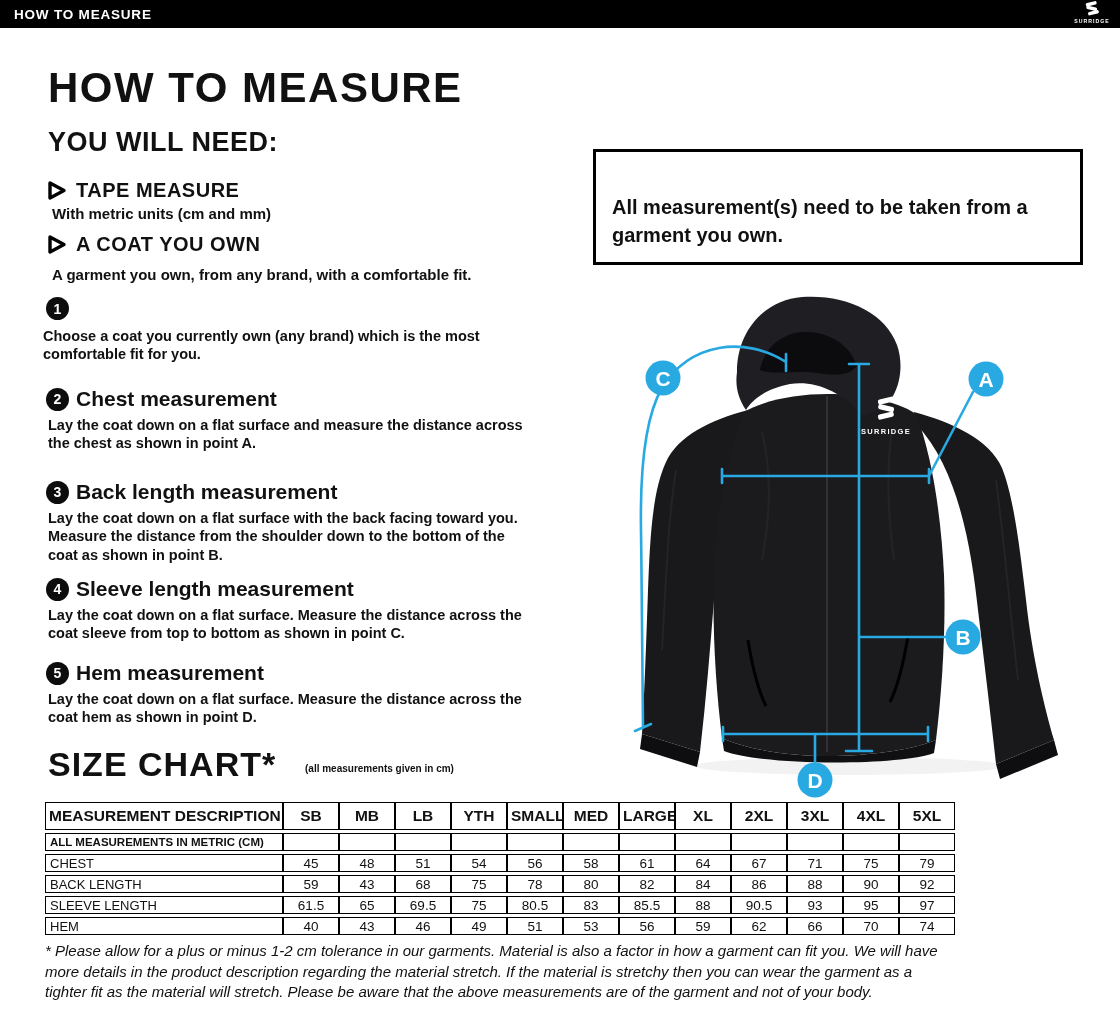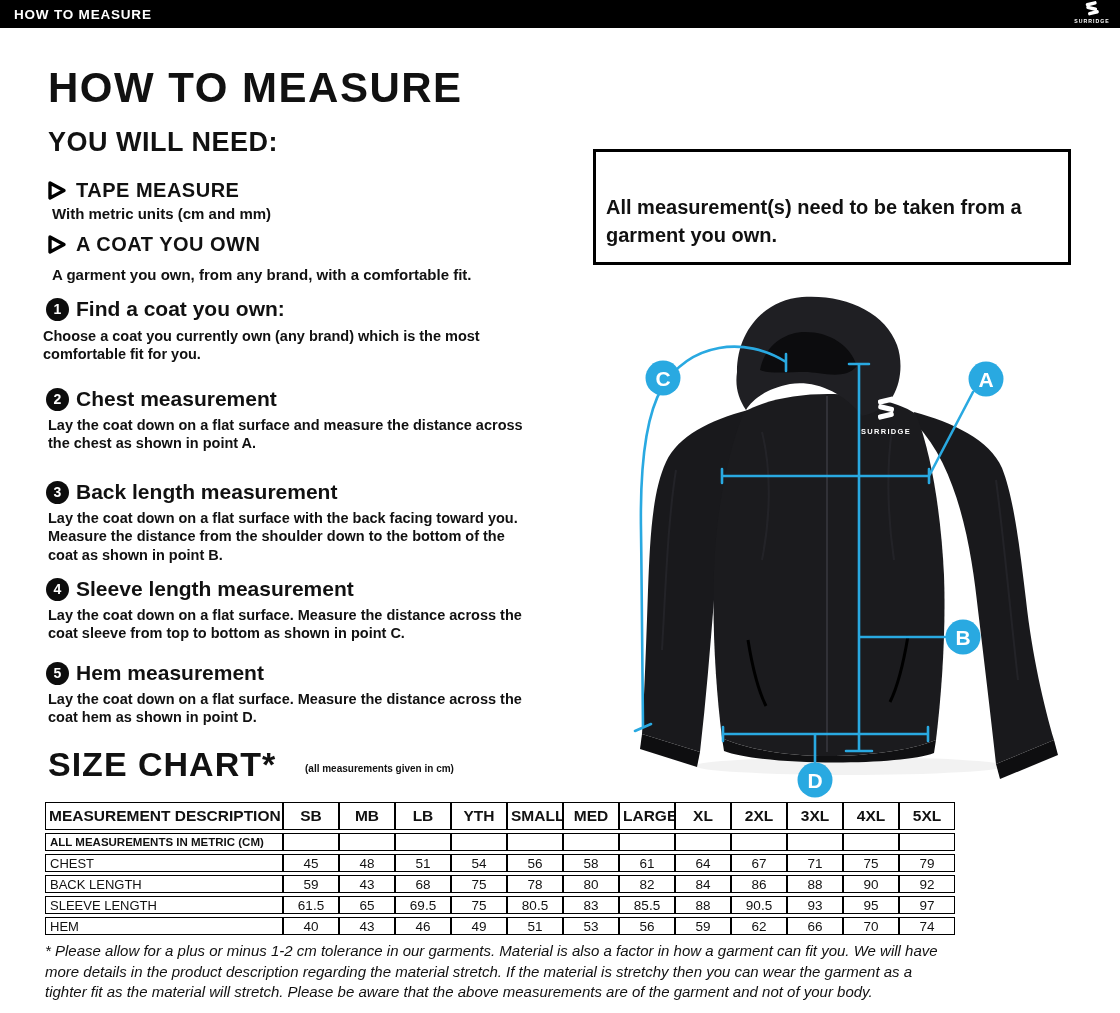--- a/index.html
+++ b/index.html
@@ -17,21 +17,21 @@
   .req-row{display:flex;align-items:center;gap:9px;}
   .req-title{font-size:20px;font-weight:bold;letter-spacing:.5px;}
   .req-desc{font-size:15px;font-weight:bold;}
   
   .step-row{display:flex;align-items:center;gap:7px;}
   .badge{width:23px;height:23px;border-radius:50%;background:#0d0d0d;color:#fff;
          font-size:14px;font-weight:bold;display:flex;align-items:center;justify-content:center;flex:0 0 23px;}
   .step-title{font-size:21px;font-weight:bold;}
   .step-body{font-size:14.5px;font-weight:bold;line-height:1.27;white-space:pre-line;width:552px;}
   
-  .notice{left:593px;top:149px;width:452px;border:3px solid #000;padding:13px 10px;
+  .notice{left:593px;top:149px;width:452px;border:3px solid #000;padding:13px 16px;
           font-size:20px;font-weight:bold;line-height:1.4;white-space:pre-line;}
   
   .sc-title{left:48px;top:745px;font-size:34px;font-weight:bold;letter-spacing:1px;}
   .sc-sub{left:305px;top:763px;font-size:10px;font-weight:bold;}
   table.sc{border-collapse:separate;border-spacing:0 3px;table-layout:fixed;width:733px;}
   table.sc th,table.sc td{border:1.3px solid #000;background:#fff;overflow:hidden;white-space:nowrap;}
   table.sc th{font-size:15.5px;font-weight:bold;height:26px;text-align:center;padding:0 3px;}
   table.sc td{height:16px;padding:0 4px;font-size:13px;}
   table.sc td.note{font-weight:bold;font-size:11.5px;}
   table.sc td.val{text-align:center;font-size:13.5px;}
@@ -72,21 +72,20 @@
 <div class="abs req-row" style="left:46px;top:233px;">
   <svg width="21" height="21" viewBox="0 0 21 21">
     <polygon points="4,3 18,10.5 4,18" fill="#fff" stroke="#000" stroke-width="3.4" stroke-linejoin="round"></polygon>
   </svg>
   <span class="req-title">A COAT YOU OWN</span>
 </div>
 <div class="abs req-desc" style="left:52px;top:266px;">A garment you own, from any brand, with a comfortable fit.</div>
 
 <div class="abs step-row" style="left:46px;top:297px;">
   <span class="badge">1</span>
-  <span class="step-title">Find a coat you own:</span>
 </div>
 <div class="abs step-body" style="left:43px;top:327px;">Choose a coat you currently own (any brand) which is the most
 comfortable fit for you.</div>
 
 <div class="abs step-row" style="left:46px;top:387px;">
   <span class="badge">2</span>
   <span class="step-title">Chest measurement</span>
 </div>
 <div class="abs step-body" style="left:48px;top:416px;">Lay the coat down on a flat surface and measure the distance across
 the chest as shown in point A.</div>

